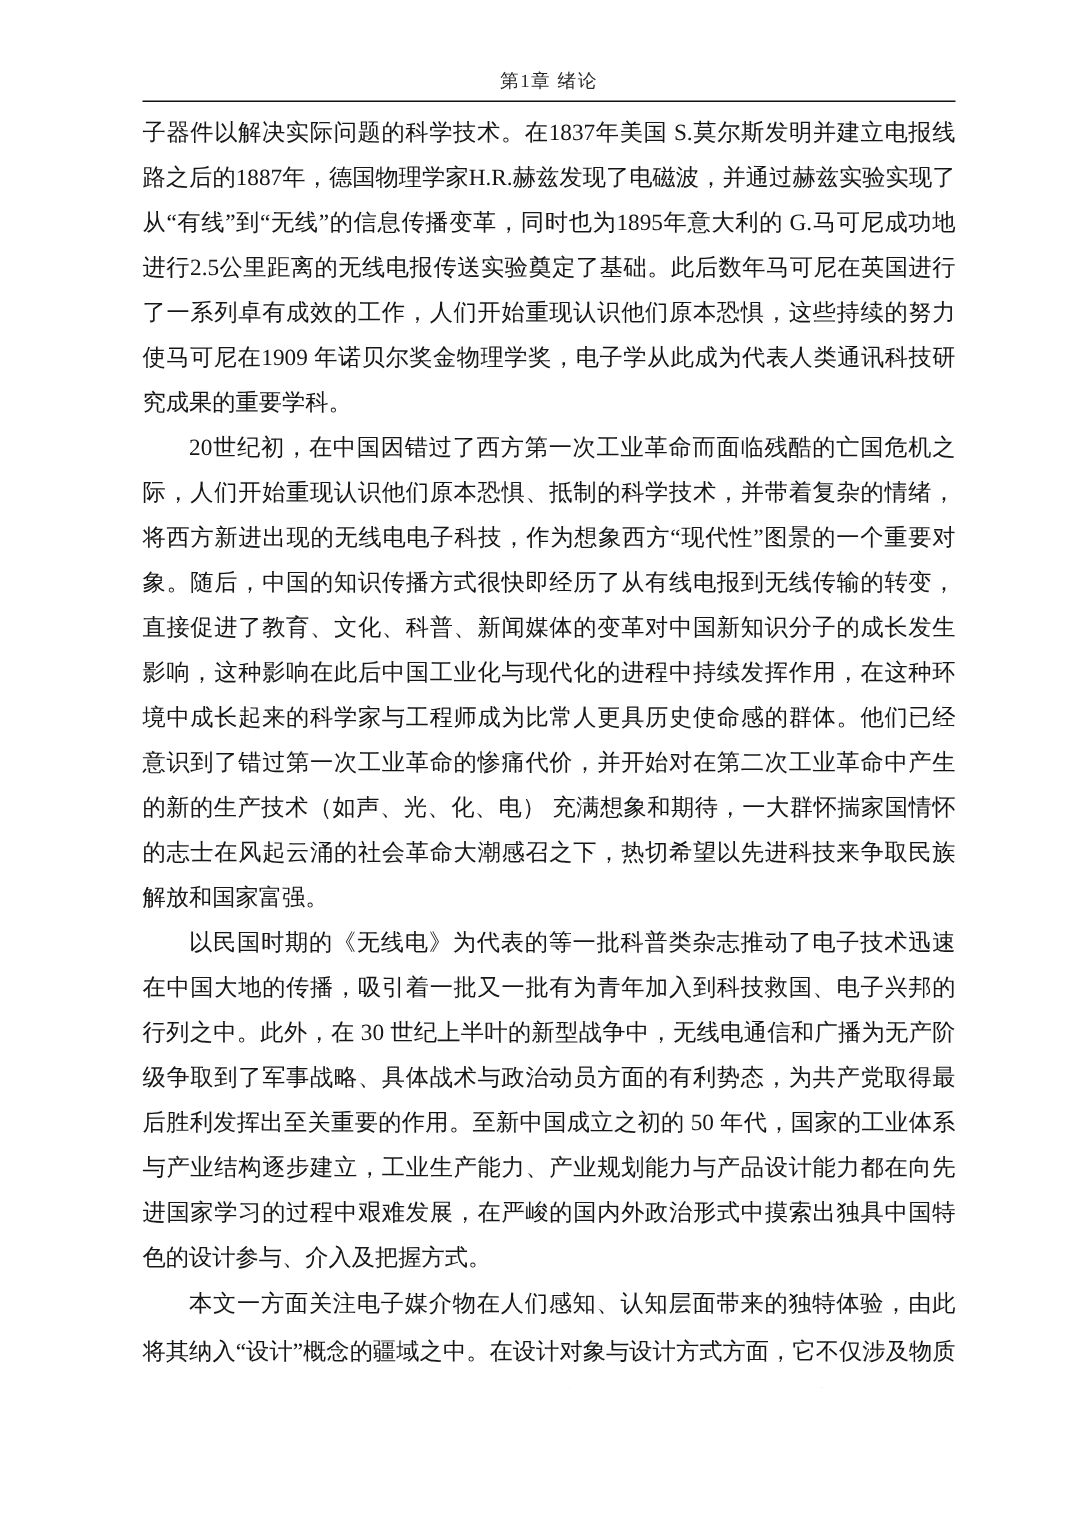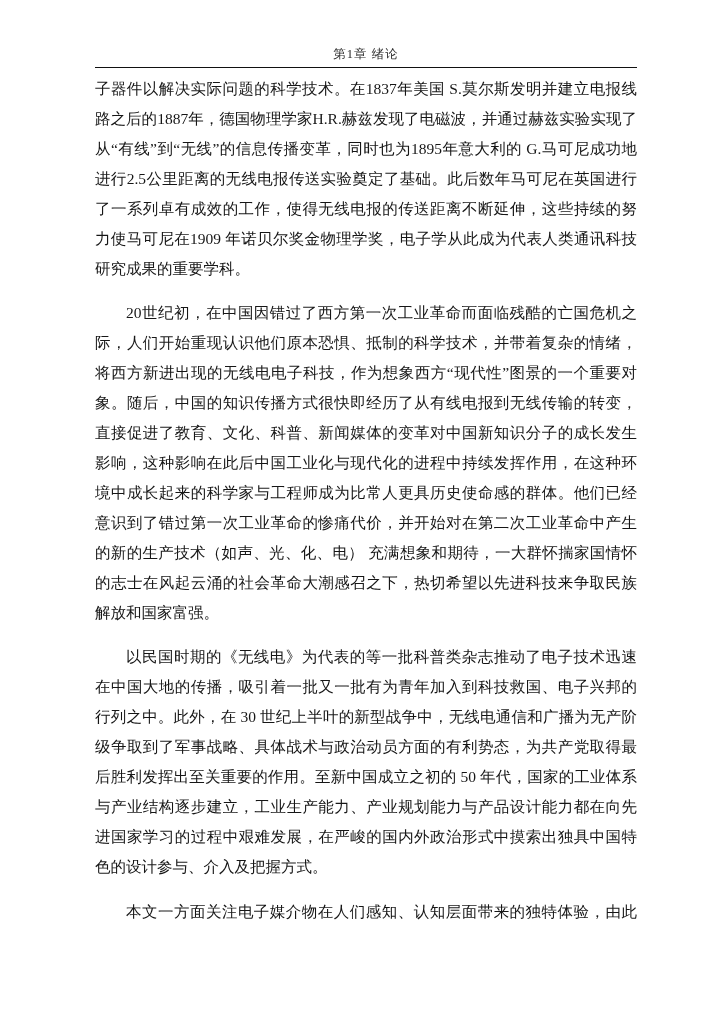--- a/index.html
+++ b/index.html
@@ -40,21 +40,21 @@
     font-size: 15.5px;
     line-height: 30px;
     text-align: justify;
     color: #161616;
   }
   .body-text p {
     margin: 0;
     padding: 0;
   }
   .body-text p + p {
-    margin-top: 14px;
+    margin-top: 0;
   }
   .body-text p.indent {
     text-indent: 2em;
   }
   .body-text p.wide {
     line-height: 32px;
   }
   .page-number {
     position: absolute;
     left: 0;
@@ -67,20 +67,20 @@
   }
 </style>
 </head>
 <body>
 
 <div class="page">
   <div class="content">
     <div class="running-header">第1章 绪论</div>
     <hr class="header-rule">
     <div class="body-text">
-      <p>子器件以解决实际问题的科学技术。在1837年美国 S.莫尔斯发明并建立电报线路之后的1887年，德国物理学家H.R.赫兹发现了电磁波，并通过赫兹实验实现了从“有线”到“无线”的信息传播变革，同时也为1895年意大利的 G.马可尼成功地进行2.5公里距离的无线电报传送实验奠定了基础。此后数年马可尼在英国进行了一系列卓有成效的工作，使得无线电报的传送距离不断延伸，这些持续的努力使马可尼在1909 年诺贝尔奖金物理学奖，电子学从此成为代表人类通讯科技研究成果的重要学科。</p>
+      <p>子器件以解决实际问题的科学技术。在1837年美国 S.莫尔斯发明并建立电报线路之后的1887年，德国物理学家H.R.赫兹发现了电磁波，并通过赫兹实验实现了从“有线”到“无线”的信息传播变革，同时也为1895年意大利的 G.马可尼成功地进行2.5公里距离的无线电报传送实验奠定了基础。此后数年马可尼在英国进行了一系列卓有成效的工作，人们开始重现认识他们原本恐惧，这些持续的努力使马可尼在1909 年诺贝尔奖金物理学奖，电子学从此成为代表人类通讯科技研究成果的重要学科。</p>
       <p class="indent">20世纪初，在中国因错过了西方第一次工业革命而面临残酷的亡国危机之际，人们开始重现认识他们原本恐惧、抵制的科学技术，并带着复杂的情绪，将西方新进出现的无线电电子科技，作为想象西方“现代性”图景的一个重要对象。随后，中国的知识传播方式很快即经历了从有线电报到无线传输的转变，直接促进了教育、文化、科普、新闻媒体的变革对中国新知识分子的成长发生影响，这种影响在此后中国工业化与现代化的进程中持续发挥作用，在这种环境中成长起来的科学家与工程师成为比常人更具历史使命感的群体。他们已经意识到了错过第一次工业革命的惨痛代价，并开始对在第二次工业革命中产生的新的生产技术（如声、光、化、电） 充满想象和期待，一大群怀揣家国情怀的志士在风起云涌的社会革命大潮感召之下，热切希望以先进科技来争取民族解放和国家富强。</p>
       <p class="indent">以民国时期的《无线电》为代表的等一批科普类杂志推动了电子技术迅速在中国大地的传播，吸引着一批又一批有为青年加入到科技救国、电子兴邦的行列之中。此外，在 30 世纪上半叶的新型战争中，无线电通信和广播为无产阶级争取到了军事战略、具体战术与政治动员方面的有利势态，为共产党取得最后胜利发挥出至关重要的作用。至新中国成立之初的 50 年代，国家的工业体系与产业结构逐步建立，工业生产能力、产业规划能力与产品设计能力都在向先进国家学习的过程中艰难发展，在严峻的国内外政治形式中摸索出独具中国特色的设计参与、介入及把握方式。</p>
       <p class="indent wide">本文一方面关注电子媒介物在人们感知、认知层面带来的独特体验，由此将其纳入“设计”概念的疆域之中。在设计对象与设计方式方面，它不仅涉及物质文化层面，还包括非物质层面、组织的系统工程设计层面；另一方面回溯了电子科技在中国经历本土化的历史进程：从殖民消费语境下的萌芽、到战火硝烟中的发展、到</p>
     </div>
   </div>
   <div class="page-number">15</div>
 </div>
 
 </body></html>

